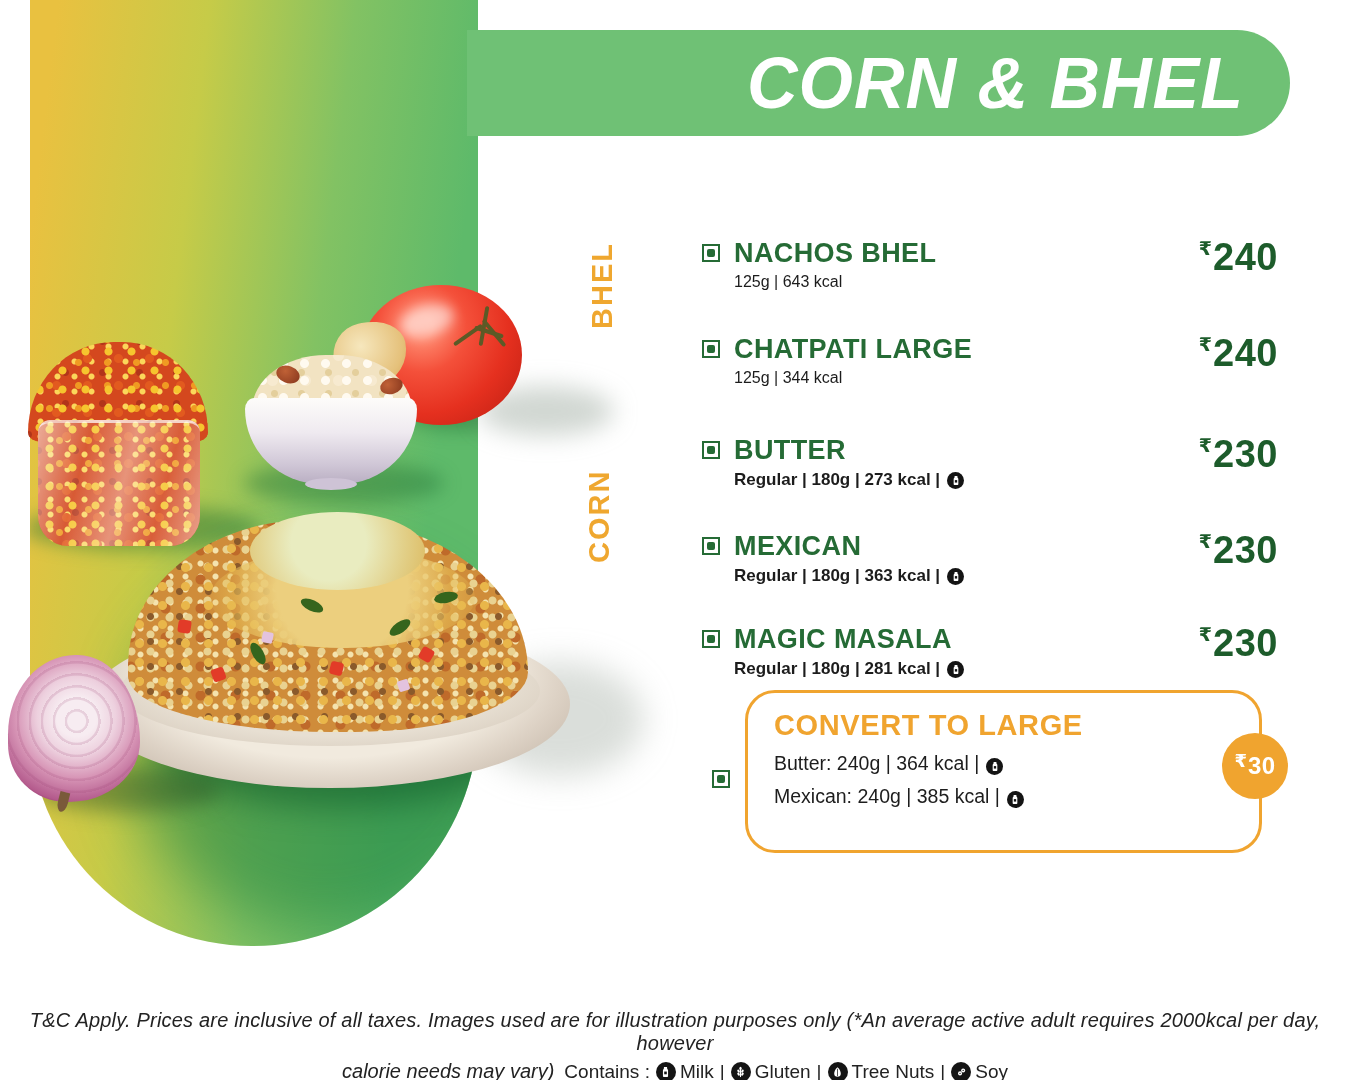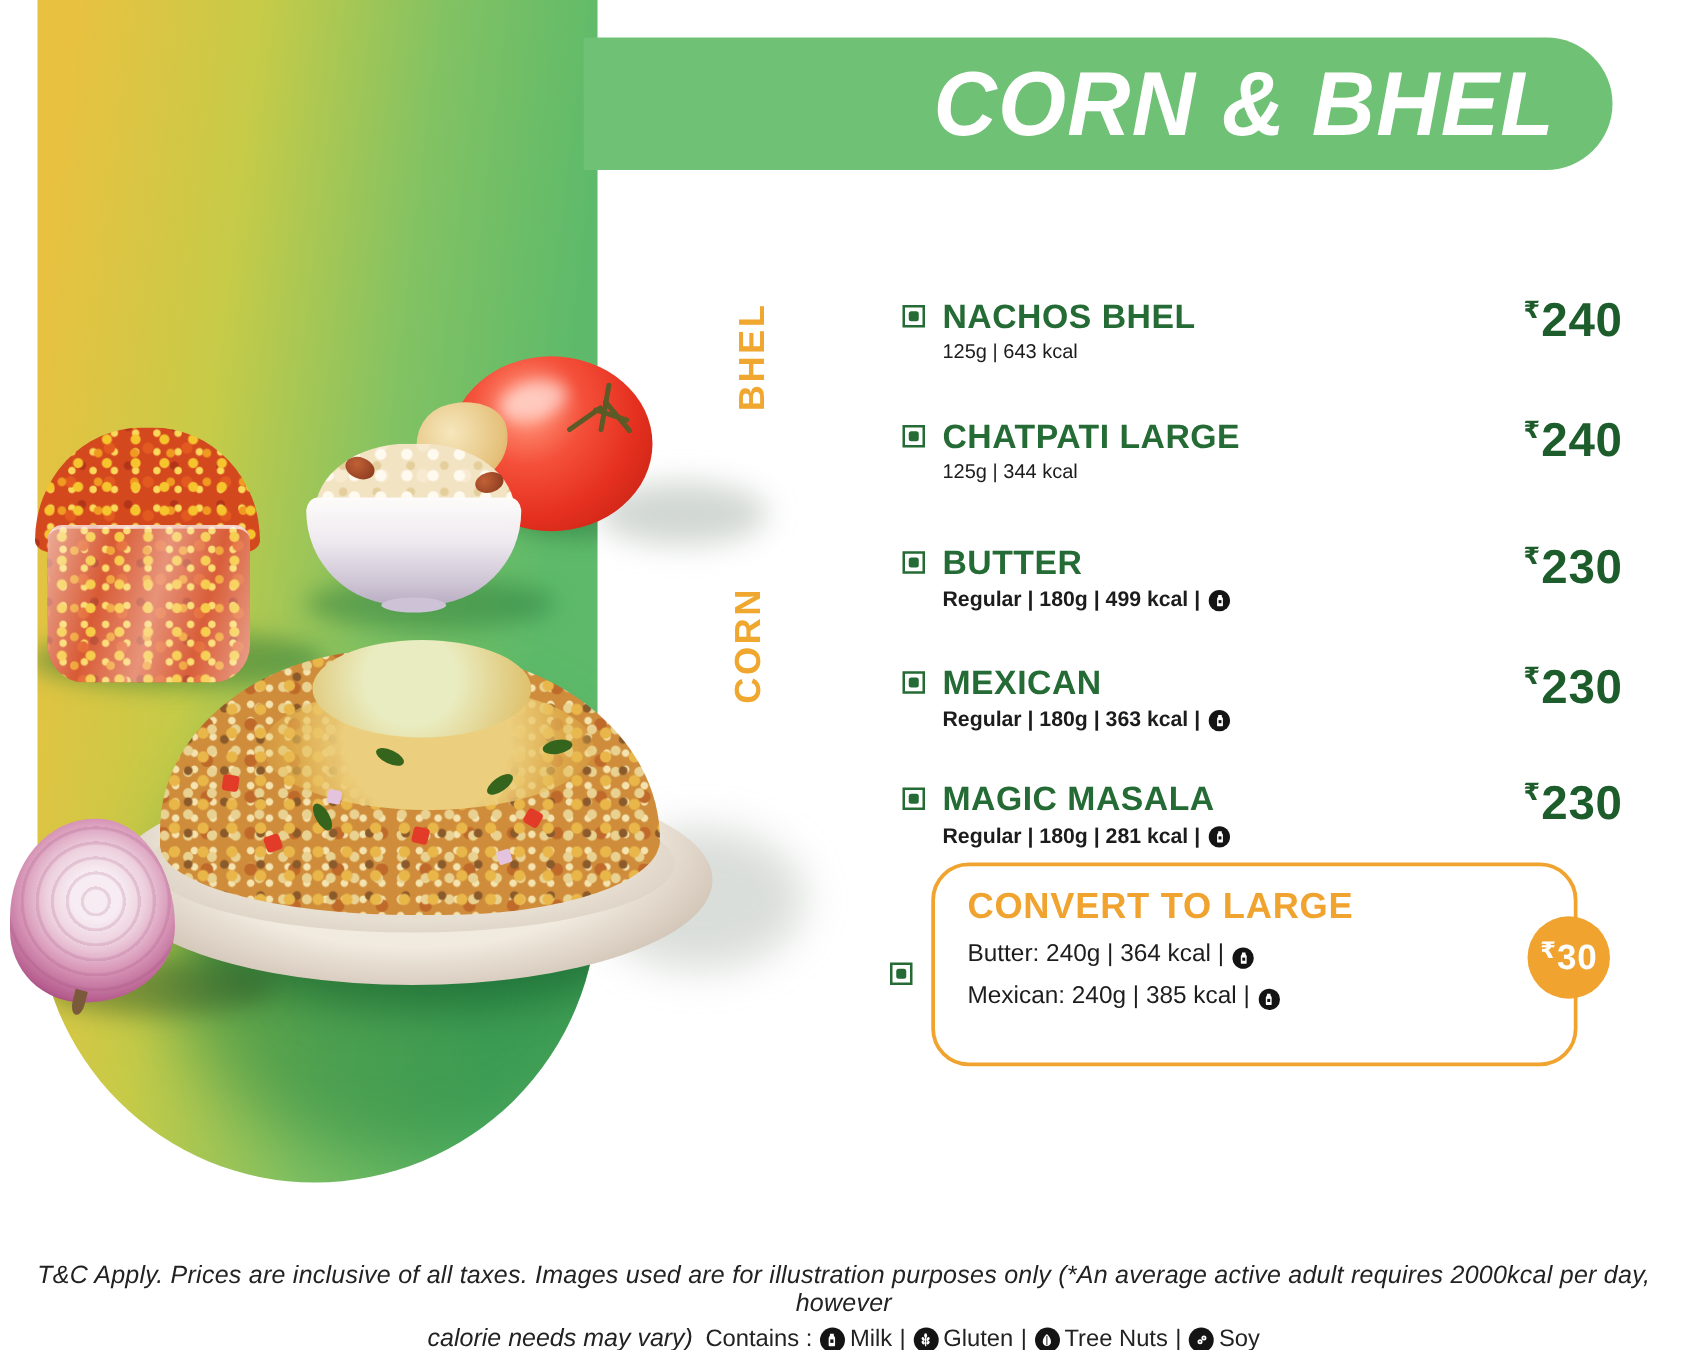--- a/index.html
+++ b/index.html
@@ -28,21 +28,21 @@
   .banner h1{margin:0;font-size:70px;font-weight:800;font-style:italic;color:#ffffff;
              letter-spacing:1px;transform:scaleY(1.04);white-space:nowrap;}
 
   
   .vlabel{position:absolute;z-index:5;writing-mode:vertical-rl;transform:rotate(180deg);
           font-size:29px;font-weight:800;color:#efa72f;letter-spacing:2px;text-align:center;}
   .vlabel.bhel{left:586px;top:236px;height:100px;}
   .vlabel.corn{left:583px;top:456px;height:120px;}
 
   
-  .mrow{position:absolute;left:720px;width:578px;z-index:5;}
+  .mrow{position:absolute;left:700px;width:578px;z-index:5;}
   .veg{position:absolute;left:2px;top:6px;width:14px;height:14px;border:2px solid #256b35;background:#fff;
        display:flex;align-items:center;justify-content:center;}
   .veg i{display:block;width:8px;height:8px;background:#256b35;border-radius:2px;}
   .mtxt{margin-left:34px;}
   .mname{font-size:27px;font-weight:800;color:#256b35;letter-spacing:.4px;white-space:nowrap;}
   .mdesc{margin-top:4px;display:flex;align-items:center;gap:7px;color:#1c1c1c;}
   .mdesc.lg{font-size:16px;font-weight:500;}
   .mdesc.sm{font-size:17px;font-weight:600;}
   .mprice{position:absolute;right:0;top:-2px;color:#1d5c2b;font-weight:800;white-space:nowrap;}
   .rs{font-family:"DejaVu Sans","Liberation Sans",sans-serif;font-size:19px;font-weight:700;
@@ -58,21 +58,21 @@
 
   
   .cbox{position:absolute;left:745px;top:690px;width:517px;height:163px;z-index:5;box-sizing:border-box;
         border:3px solid #f0a42f;border-radius:30px;background:#ffffff;padding:16px 0 0 26px;}
   .cbox-title{font-size:29px;font-weight:800;color:#f0a42f;letter-spacing:.6px;}
   .cbox-line{display:flex;align-items:flex-end;gap:7px;font-size:19.5px;font-weight:500;color:#1d1d1d;
              margin-top:10px;line-height:23px;}
   .badge{position:absolute;left:1222px;top:733px;width:66px;height:66px;border-radius:50%;z-index:6;
          background:#f0a42f;display:flex;align-items:center;justify-content:center;color:#fff;font-weight:800;}
   .badge .rs{font-size:18px;top:-6px;}
-  .badge .amt{font-size:28px;}
+  .badge .amt{font-size:24px;}
   .veg-free{position:absolute;left:712px;top:770px;z-index:5;}
 
   
   .footer{position:absolute;left:0;right:0;top:1009px;z-index:5;text-align:center;color:#222;}
   .f1{font-size:20px;font-style:italic;font-weight:500;letter-spacing:.2px;}
   .f2{margin-top:5px;display:flex;justify-content:center;align-items:center;gap:6px;}
   .f2 .it{font-size:20px;font-style:italic;font-weight:500;}
   .f2 .contains{font-size:19px;font-weight:500;margin-left:4px;}
   .f2 .alg{display:inline-flex;align-items:center;gap:4px;font-size:19px;font-weight:500;}
   .f2 .sep{font-size:19px;font-weight:500;}
@@ -230,21 +230,21 @@
   <div class="mprice"><span class="rs">₹</span><span class="amt">240</span></div>
 </div>
 
 <div class="mrow" style="top:435px">
   <span class="veg">
       <i></i>
     </span>
   <div class="mtxt">
     <div class="mname">BUTTER</div>
     <div class="mdesc sm">
-        <span>Regular | 180g | 499 kcal |</span>
+        <span>Regular | 180g | 273 kcal |</span>
       <span class="alg-ic s17">
           <svg width="10" height="11" viewBox="0 0 12 13">
             <path fill="#fff" d="M4.3 1h3.4v1.5l1.1 2v6.6c0 .5-.4.9-.9.9H4.1c-.5 0-.9-.4-.9-.9V4.5l1.1-2z"></path>
             <rect x="4.6" y="6" width="2.8" height="3" fill="#141414"></rect>
           </svg>
         </span>
     </div>
   </div>
   <div class="mprice"><span class="rs">₹</span><span class="amt">230</span></div>
 </div>

